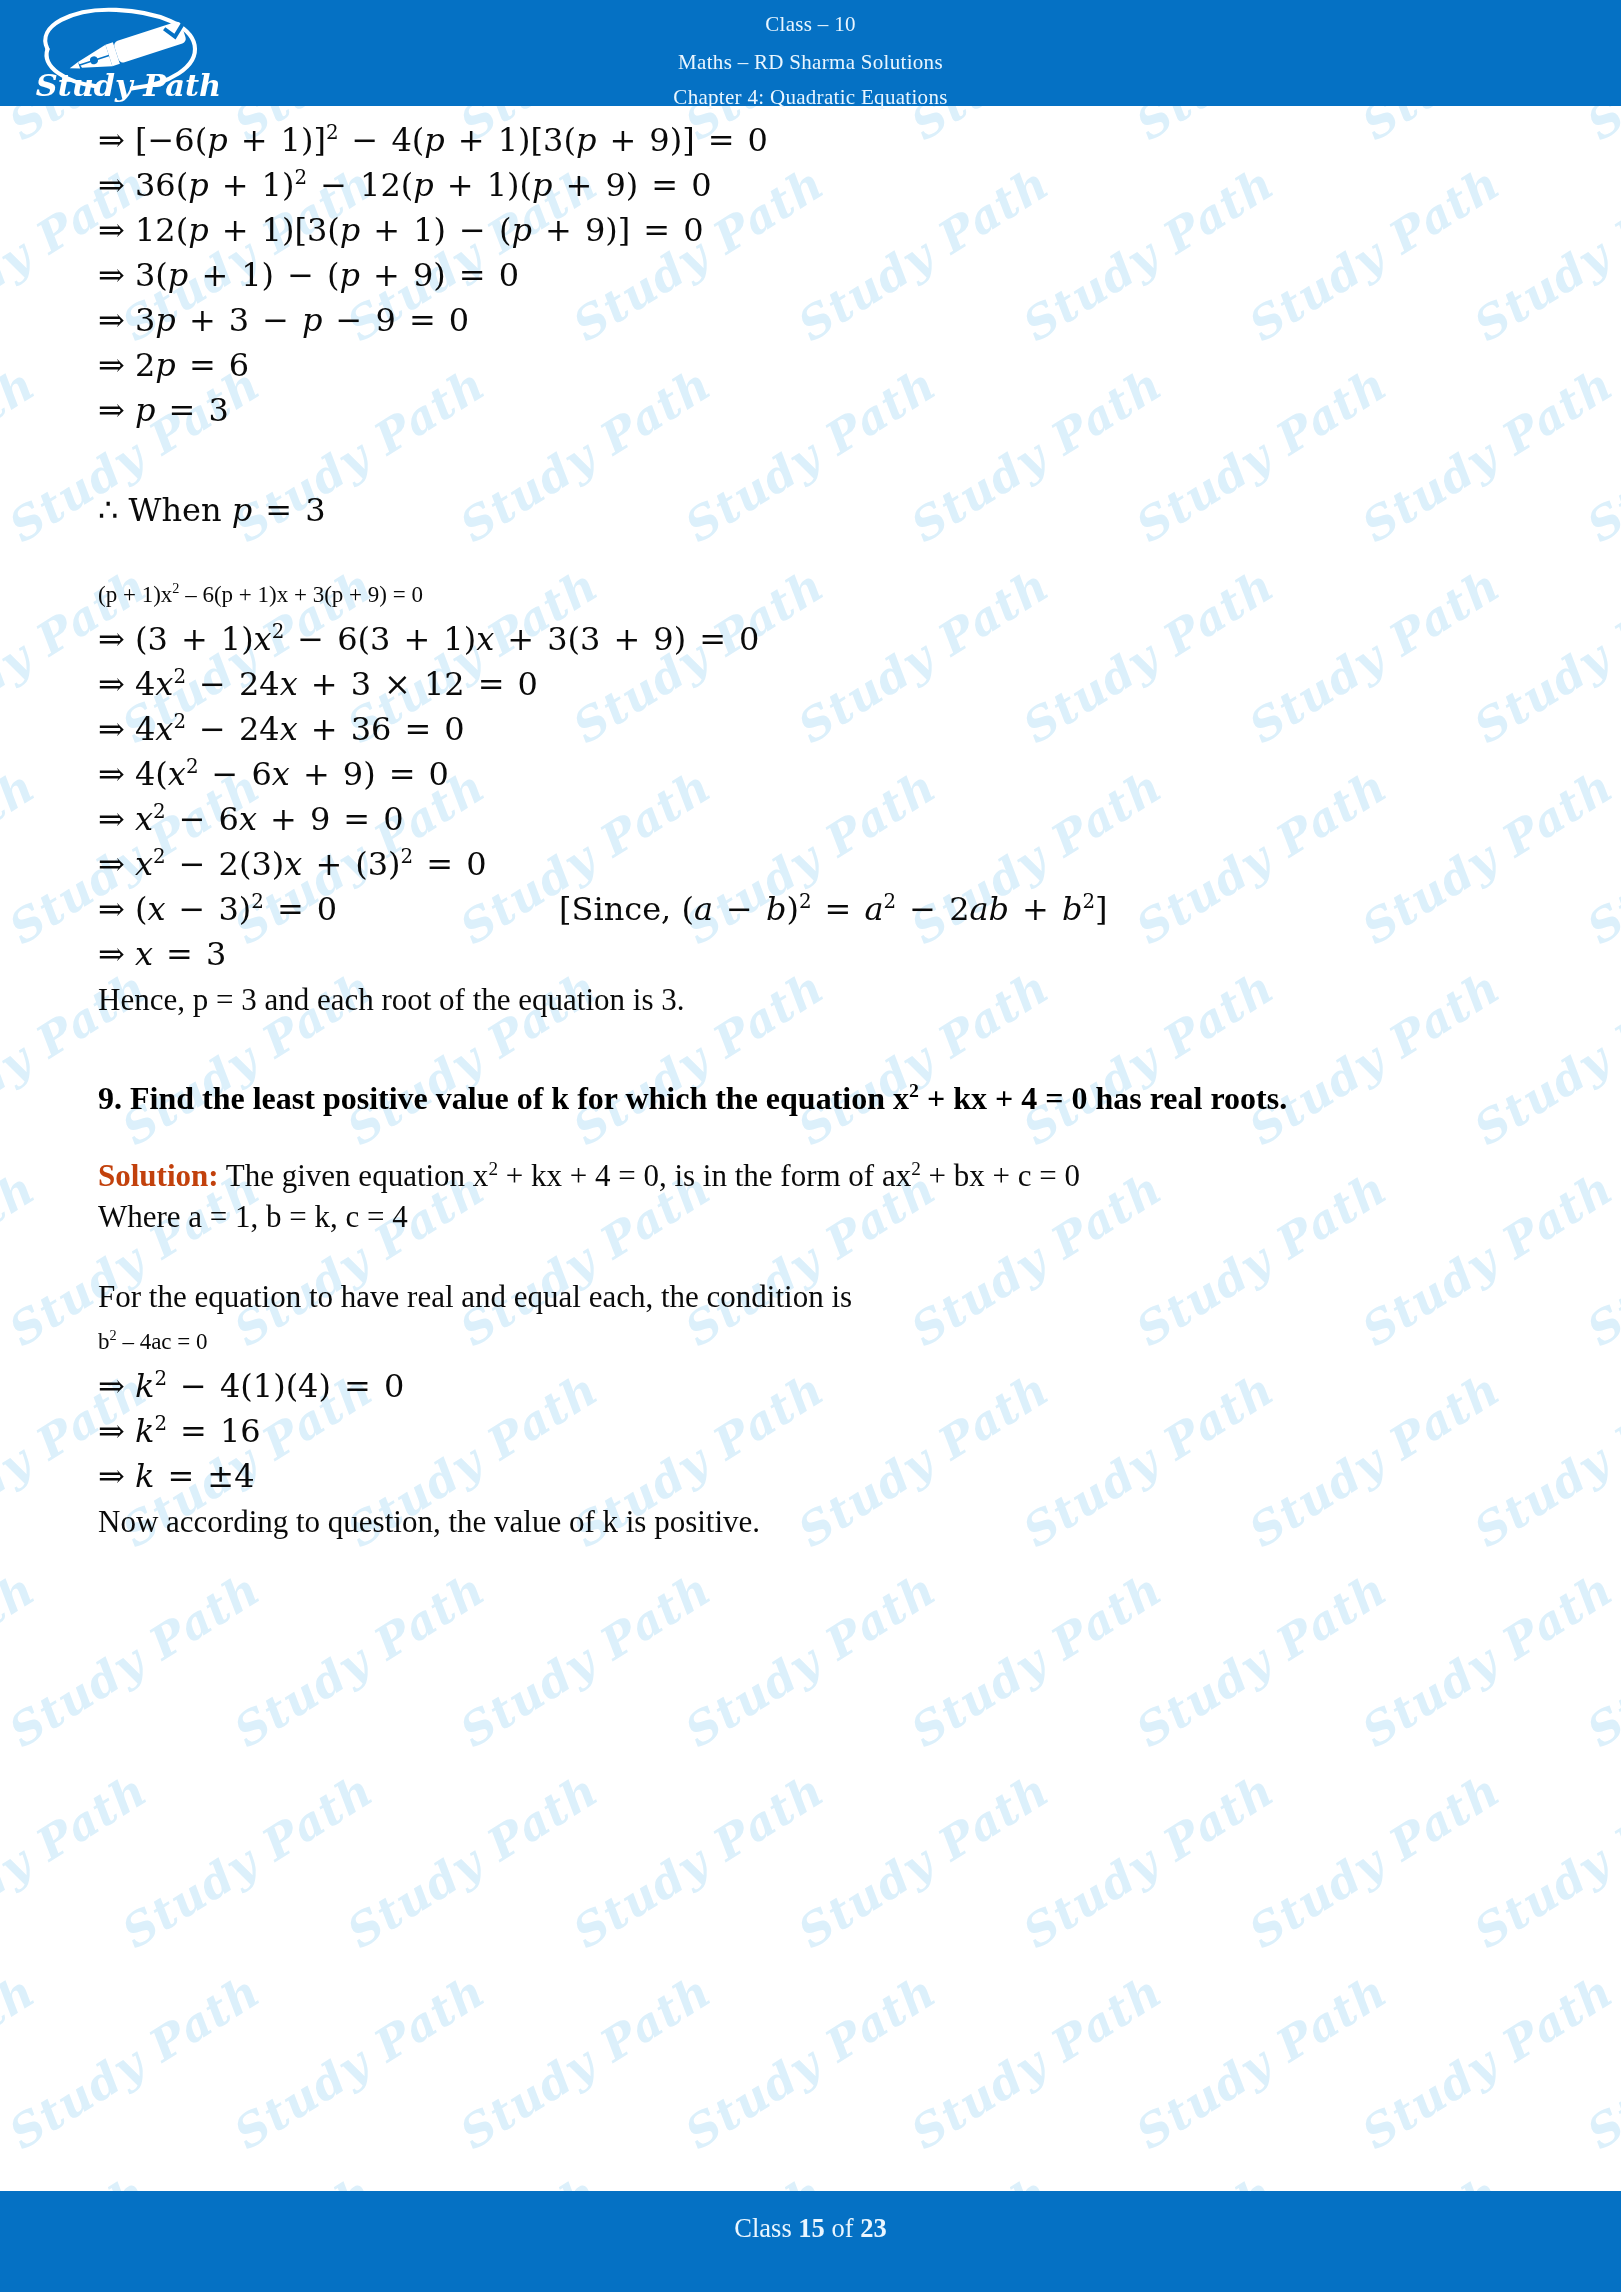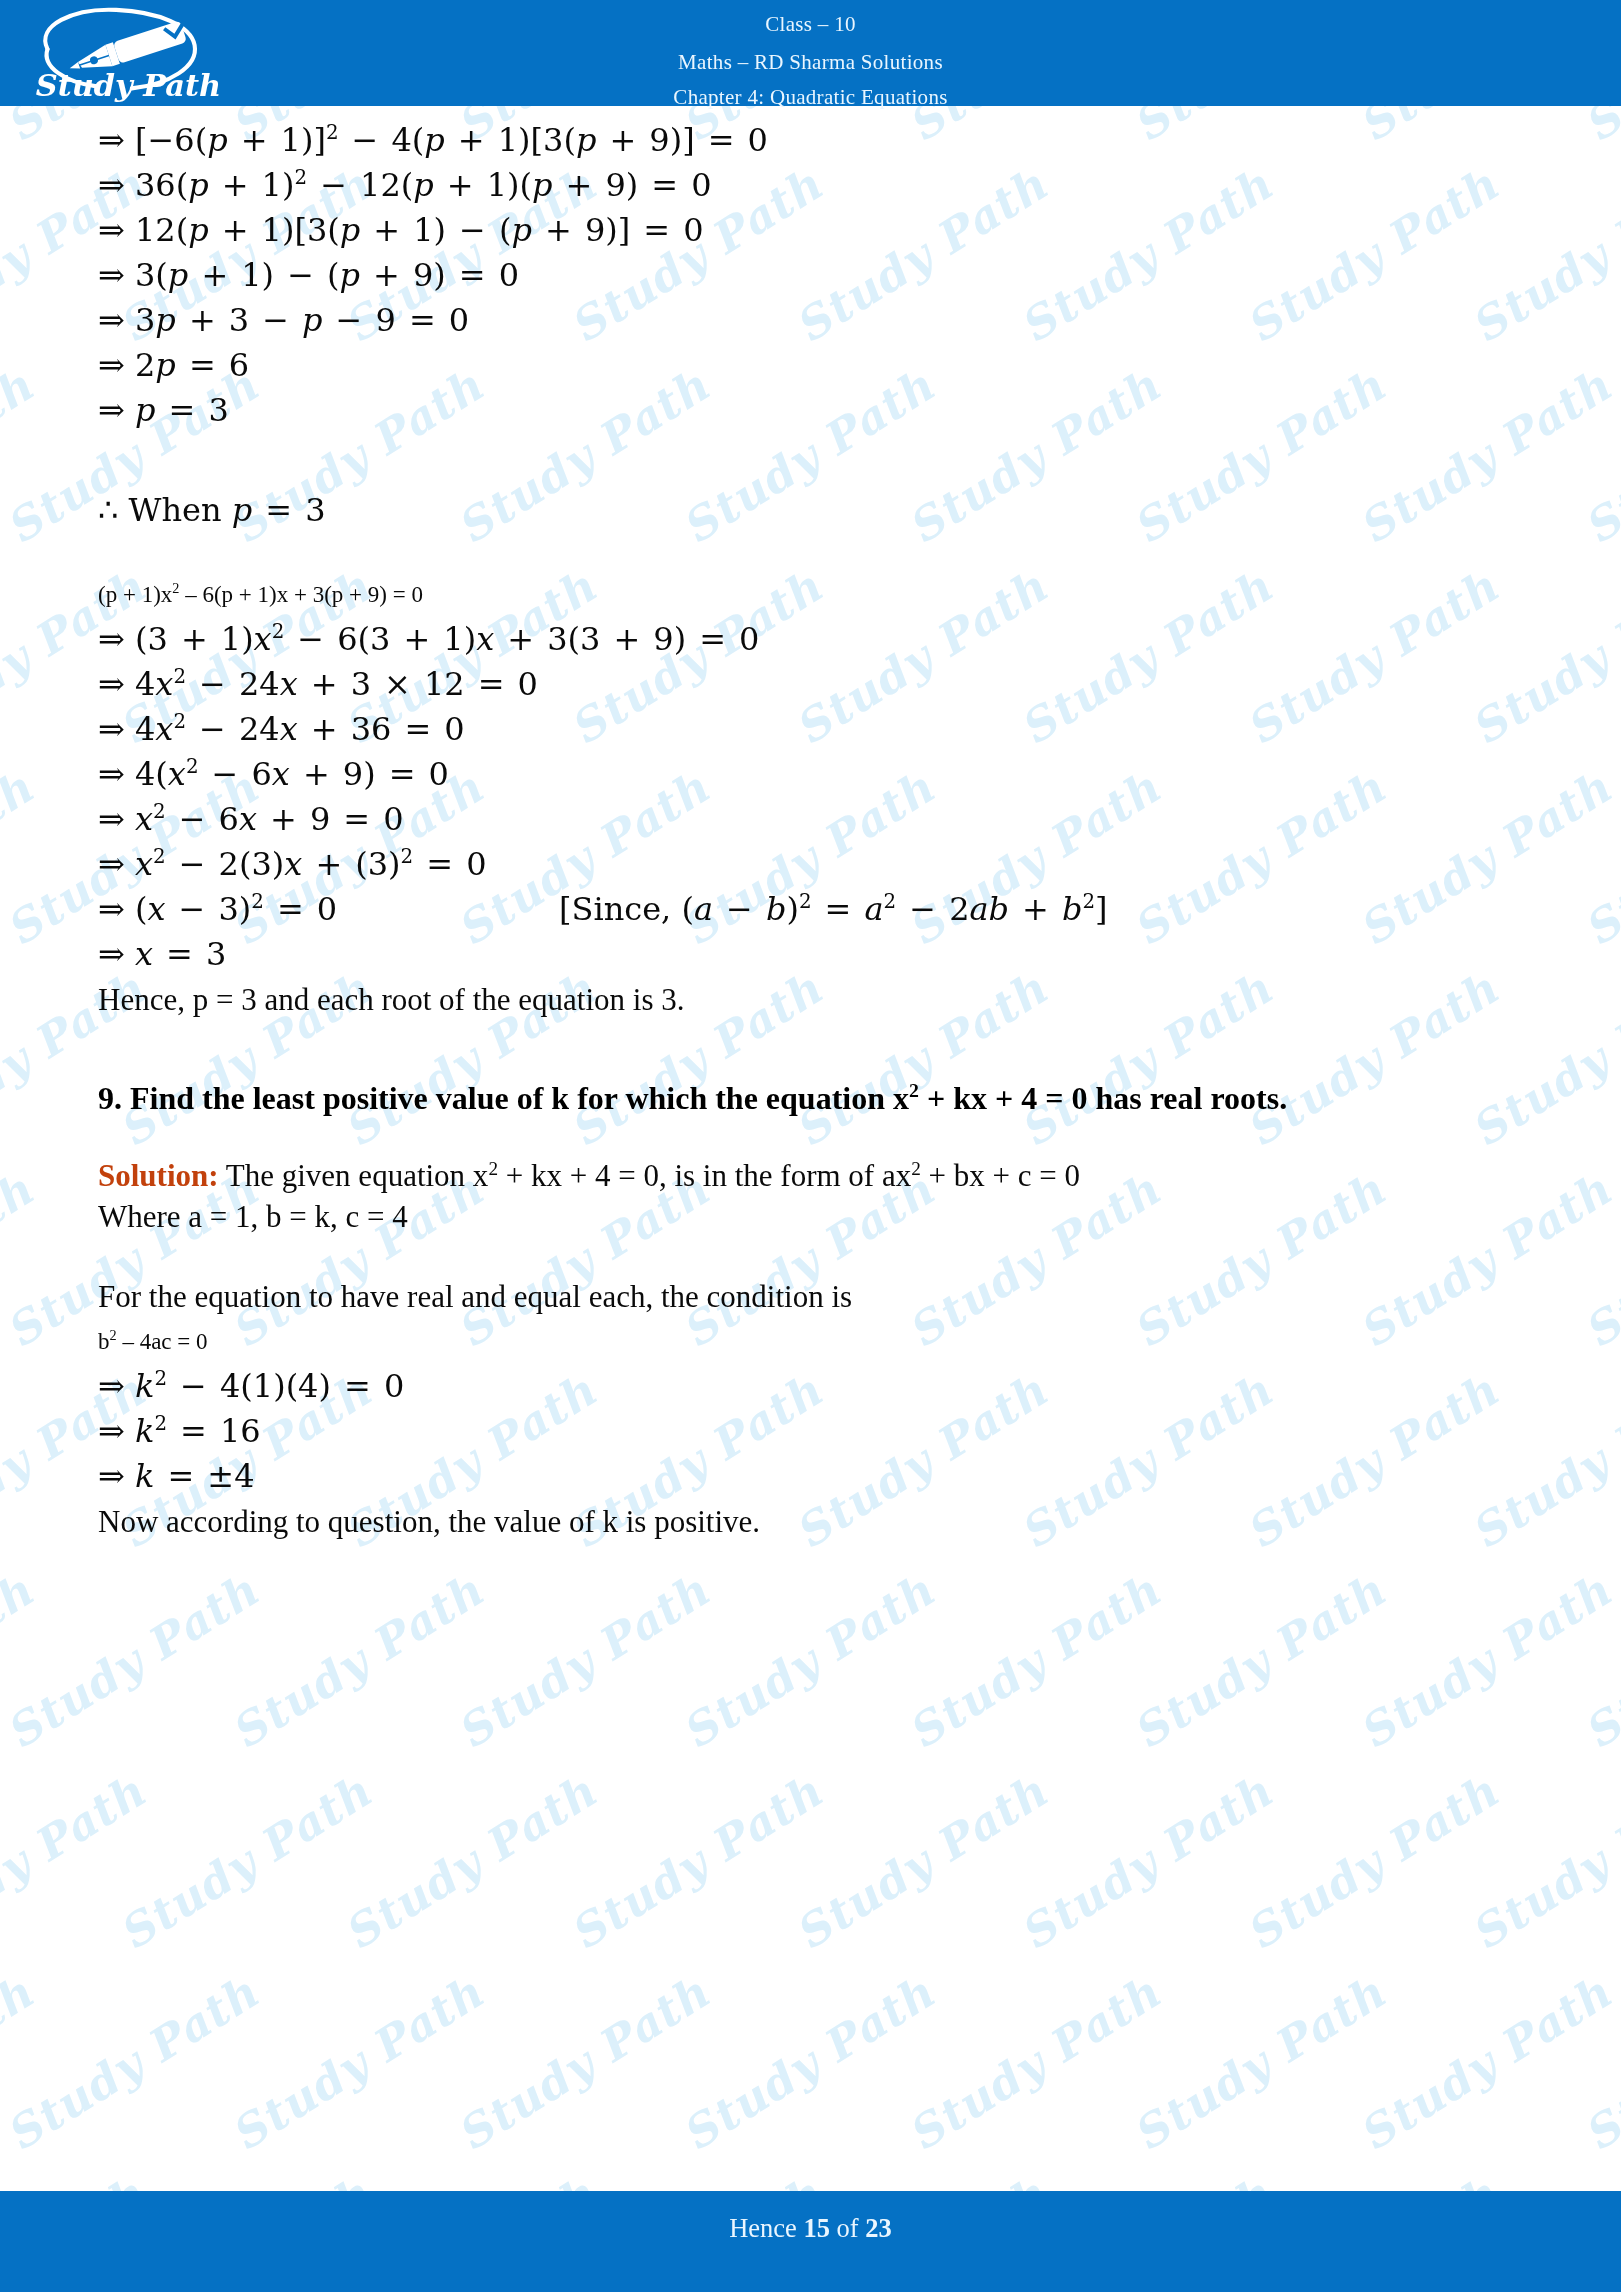--- a/index.html
+++ b/index.html
@@ -409,17 +409,17 @@
     <div class="row">
       <span class="ln math">⇒ <i>k</i> <span class="op">=</span> ±4</span>
     </div>
     <div class="row" style="height:39px">
       <span class="ln txt">Now according to question, the value of k is positive.</span>
     </div>
 
   </div>
 
   <div id="footer">
-    <div id="footer-text"><span>Hence </span><b>15</b><span> of </span><b>23</b></div>
+    <div id="footer-text"><span>Class </span><b>15</b><span> of </span><b>23</b></div>
   </div>
 
 </div>
 
 
 </body></html>

